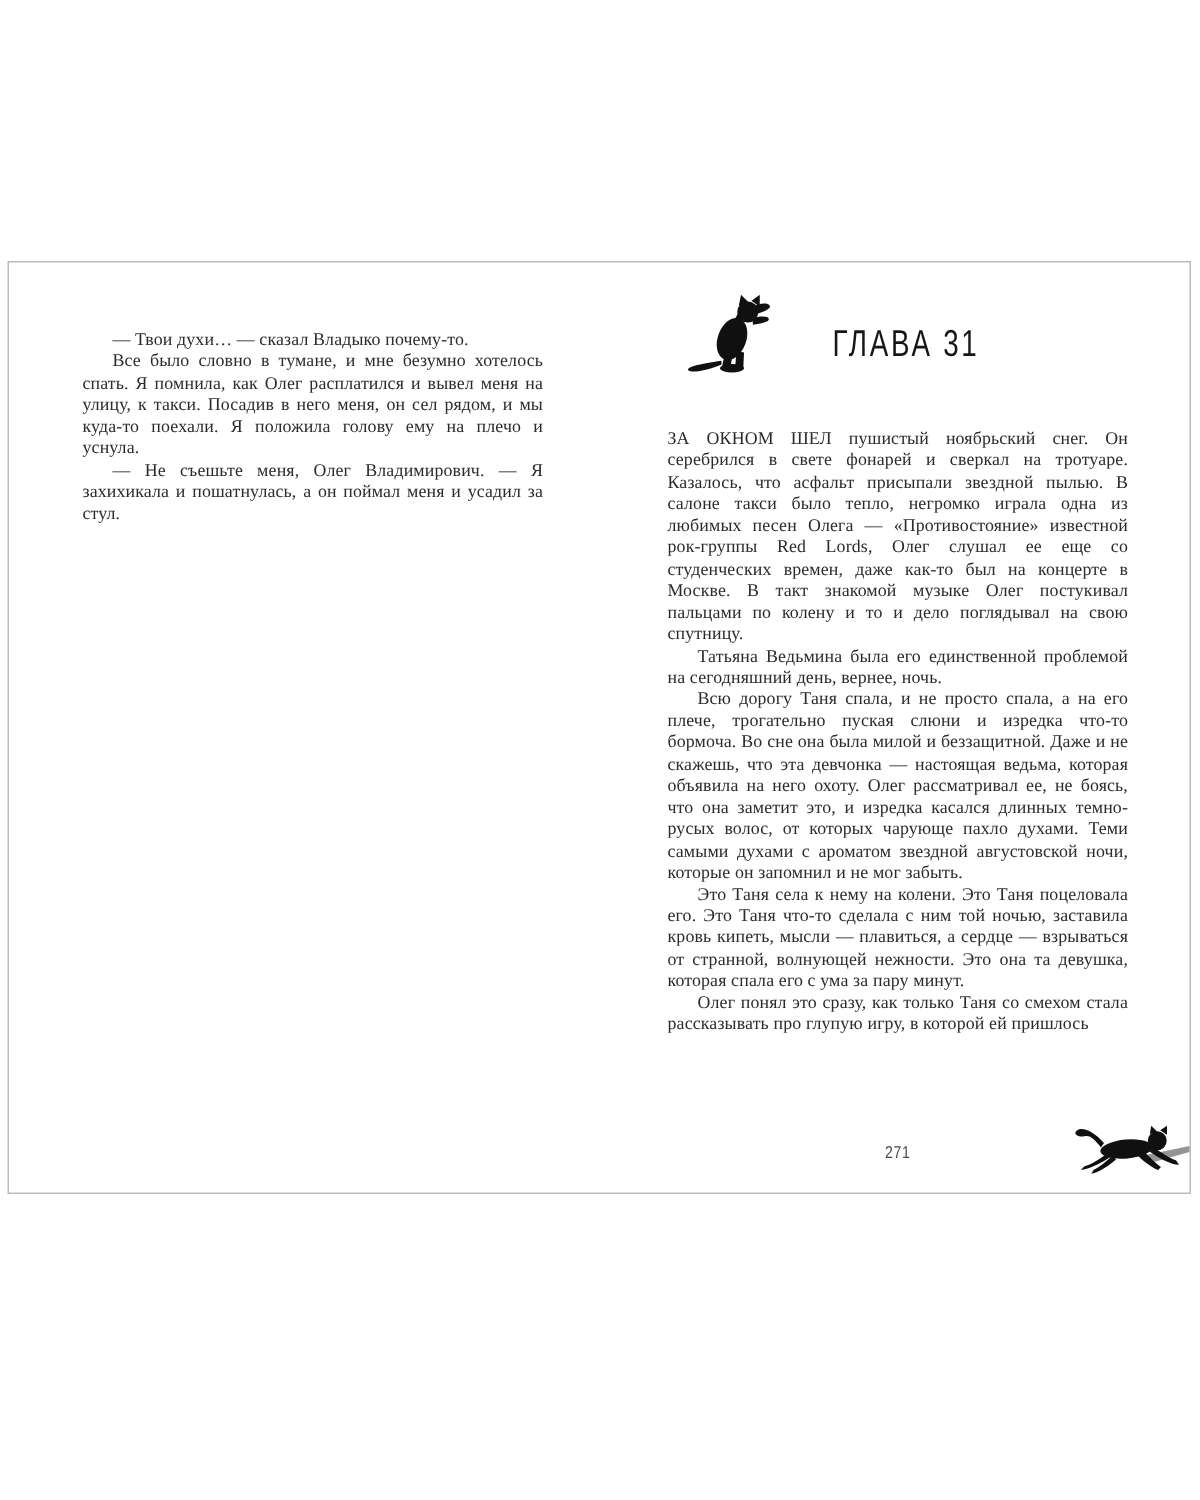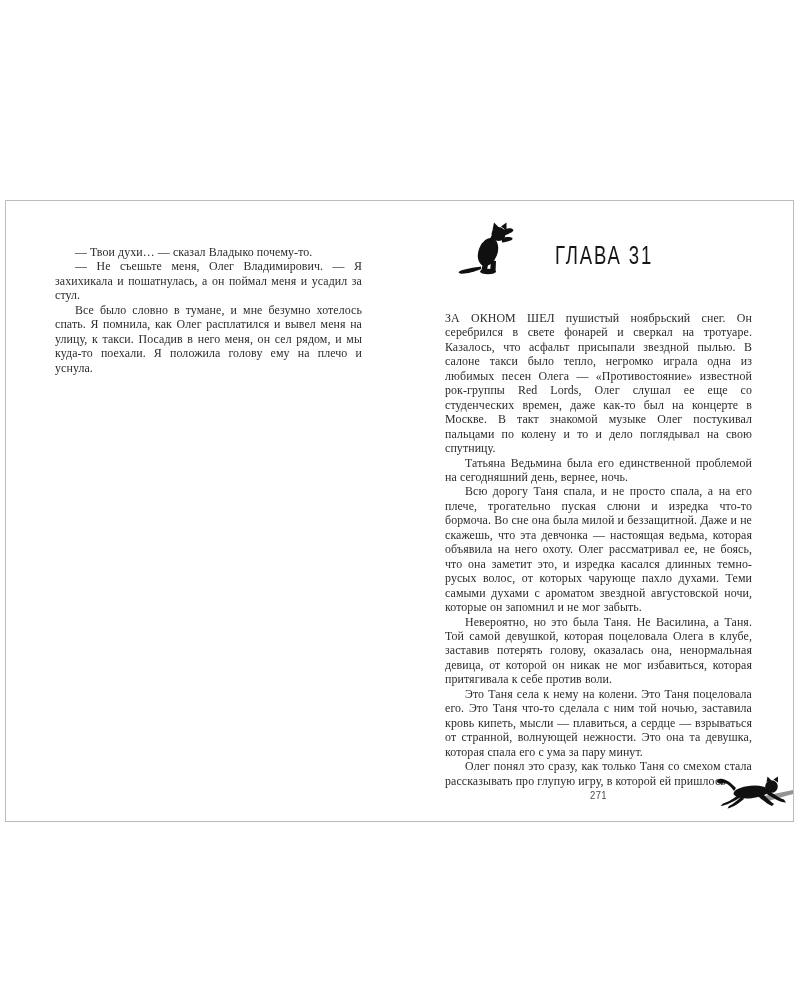--- a/index.html
+++ b/index.html
@@ -7,21 +7,21 @@
     padding: 0;
     background: #ffffff;
     width: 800px;
     height: 1000px;
     font-family: "Liberation Serif", serif;
     overflow: hidden;
   }
   .spread {
     position: absolute;
     left: 5px;
-    top: 200px;
+    top: 174px;
     width: 789px;
     height: 622px;
     box-sizing: border-box;
     background: #ffffff;
     border: 1px solid #bcbcbc;
   }
   .textcol {
     position: absolute;
     width: 307px;
     color: #2b2b2b;
@@ -80,22 +80,22 @@
     height: 38px;
   }
 </style>
 </head>
 <body>
 
 <div class="spread">
 
   <div class="textcol left-col">
     <p>— Твои духи… — сказал Владыко почему-то.</p>
+    <p>Все было словно в тумане, и мне безумно хотелось спать. Я помнила, как Олег расплатился и вывел меня на улицу, к такси. Посадив в него меня, он сел рядом, и мы куда-то поехали. Я положила голову ему на плечо и уснула.</p>
     <p>— Не съешьте меня, Олег Владимирович. — Я захихикала и пошатнулась, а он поймал меня и усадил за стул.</p>
-    <p>Все было словно в тумане, и мне безумно хотелось спать. Я помнила, как Олег расплатился и вывел меня на улицу, к такси. Посадив в него меня, он сел рядом, и мы куда-то поехали. Я положила голову ему на плечо и уснула.</p>
   </div>
 
   <div class="chapter-cat">
     <svg viewBox="0 0 60 55" width="60" height="55" aria-hidden="true">
       <g fill="#101010">
         <circle cx="43.5" cy="12" r="7"></circle>
         <polygon points="37.5,8 39,0.5 44,5.5"></polygon>
         <polygon points="46,4.5 51.5,0.5 51.5,8.5"></polygon>
         <path d="M46 9 C51 6 56.5 5.5 58 7.5 C59.5 9.5 55 11.5 49 13.5 Z"></path>
         <path d="M46.5 16 C52 14.5 57 14.5 57.5 16.5 C58 18.5 52.5 19.5 47 20.5 Z"></path>
@@ -107,21 +107,20 @@
         <path d="M26 47 C18 50.5 7 53 4 51 C2 49.5 8 47.5 14 46.5 C19 45.5 23 45 26 44.5 Z"></path>
       </g>
     </svg>
   </div>
   <div class="chapter-title">ГЛАВА 31</div>
 
   <div class="textcol right-col">
     <p class="lead">ЗА ОКНОМ ШЕЛ пушистый ноябрьский снег. Он серебрился в свете фонарей и сверкал на тротуаре. Казалось, что асфальт присыпали звездной пылью. В салоне такси было тепло, негромко играла одна из любимых песен Олега — «Противостояние» известной рок-группы Red Lords, Олег слушал ее еще со студенческих времен, даже как-то был на концерте в Москве. В такт знакомой музыке Олег постукивал пальцами по колену и то и дело поглядывал на свою спутницу.</p>
     <p>Татьяна Ведьмина была его единственной проблемой на сегодняшний день, вернее, ночь.</p>
     <p>Всю дорогу Таня спала, и не просто спала, а на его плече, трогательно пуская слюни и изредка что-то бормоча. Во сне она была милой и беззащитной. Даже и не скажешь, что эта девчонка — настоящая ведьма, которая объявила на него охоту. Олег рассматривал ее, не боясь, что она заметит это, и изредка касался длинных темно-русых волос, от которых чарующе пахло духами. Теми самыми духами с ароматом звездной августовской ночи, которые он запомнил и не мог забыть.</p>
-    <p>Невероятно, но это была Таня. Не Василина, а Таня. Той самой девушкой, которая поцеловала Олега в клубе, заставив потерять голову, оказалась она, ненормальная девица, от которой он никак не мог избавиться, которая притягивала к себе против воли.</p>
     <p>Это Таня села к нему на колени. Это Таня поцеловала его. Это Таня что-то сделала с ним той ночью, заставила кровь кипеть, мысли — плавиться, а сердце — взрываться от странной, волнующей нежности. Это она та девушка, которая спала его с ума за пару минут.</p>
     <p>Олег понял это сразу, как только Таня со смехом стала рассказывать про глупую игру, в которой ей пришлось</p>
   </div>
 
   <div class="page-number">271</div>
 
   <div class="footer-cat">
     <svg viewBox="0 0 80 38" width="80" height="38" aria-hidden="true">
       <path fill="#949494" d="M50 21 L79 15 L79 19 L54 26 Z"></path>
       <g fill="#101010">

